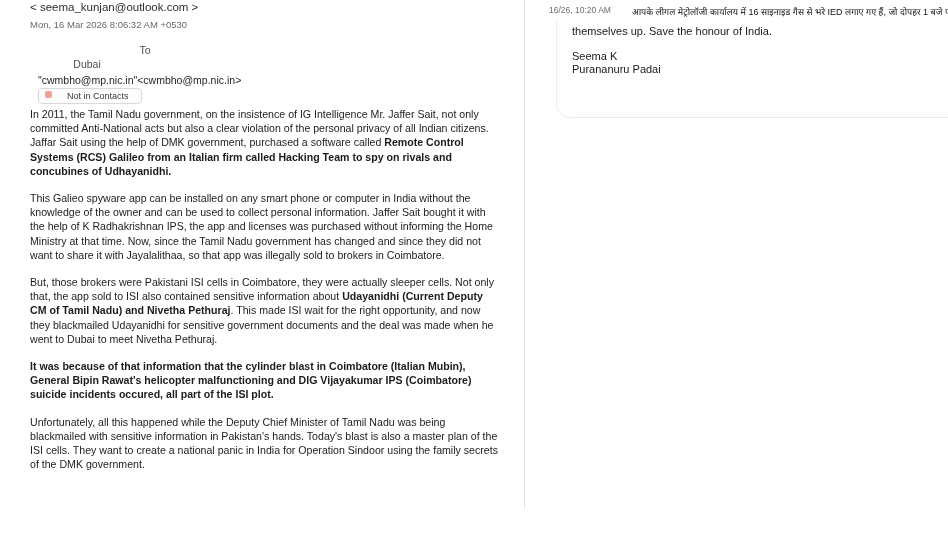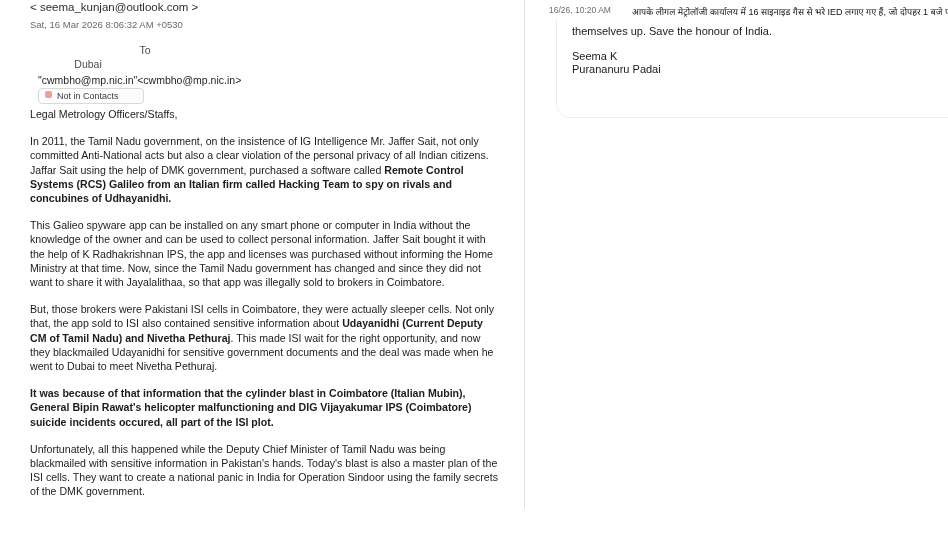--- a/index.html
+++ b/index.html
@@ -18,23 +18,23 @@
   .sender-email { position: absolute; left: 30px; top: 1px; font-size: 11.5px; color: #2e2e2e; white-space: nowrap; }
   .date-line   { position: absolute; left: 30px; top: 19px; font-size: 9.5px; color: #6a6a6a; white-space: nowrap; }
 
   .meta-row { position: absolute; left: 30px; display: flex; align-items: center; white-space: nowrap; flex-direction: column; }
   .to-row   { top: 44px; }
   .tags-row { top: 58px; }
   .meta-label { display: inline-block; width: 30px; text-align: right; font-size: 10.5px; color: #4d4d4d; flex: 0 0 30px; }
   .to-value { margin-left: 8px; font-size: 10.5px; color: #1f1f1f; }
 
   .tag-pill {
-    margin-left: 8px; display: inline-flex; align-items: flex-start; gap: 5px;
+    margin-left: 8px; display: inline-flex; align-items: flex-start; gap: 15px;
     border: 1px solid #d9d9d9; border-radius: 4px; background: #fdfdfd;
-    padding: 2px 24px 2px 6px; font-size: 9px; color: #3a3a3a; cursor: default;
+    padding: 2px 12px 2px 6px; font-size: 9px; color: #3a3a3a; cursor: default;
   }
   .tag-dot { width: 7px; height: 7px; border-radius: 2px; display: inline-block; }
 
   .email-body { position: absolute; left: 30px; top: 107px; width: 470px; font-size: 10.6px; line-height: 14.2px; color: #1c1c1c; }
   .email-body p { margin: 0 0 13px 0; }
   .email-body b { font-weight: 700; }
 
   
   .pane-divider { position: absolute; left: 524px; top: 0; width: 1px; height: 533px; background: #e2e2e2; }
 
@@ -58,37 +58,36 @@
   .preview-text { font-size: 9px; color: #111111; margin-left: 21px; flex: 0 0 auto; }
 </style>
 </head>
 <body>
 
 <div class="screen">
 
   <div class="left-pane">
 
     <div class="sender-email">&lt; seema_kunjan@outlook.com &gt;</div>
-    <div class="date-line">Sat, 16 Mar 2026 8:06:32 AM +0530</div>
+    <div class="date-line">Mon, 16 Mar 2026 8:06:32 AM +0530</div>
 
     <div class="meta-row to-row">
       <span class="meta-label">To</span>
       <span class="to-value">"cwmbho@mp.nic.in"&lt;cwmbho@mp.nic.in&gt;</span>
     </div>
 
     <div class="meta-row tags-row">
       <span class="meta-label">Dubai</span>
       <span class="tag-pill">
         <span class="tag-dot" style="background: rgb(240, 161, 149);"></span>
         <span>Not in Contacts</span>
       </span>
     </div>
 
     <div class="email-body">
-        <p><span>Legal Metrology Officers/Staffs,</span></p>
         <p><span>In 2011, the Tamil Nadu government, on the insistence of IG Intelligence Mr. Jaffer Sait, not only committed Anti-National acts but also a clear violation of the personal privacy of all Indian citizens. Jaffar Sait using the help of DMK government, purchased a software called </span><b>Remote Control Systems (RCS) Galileo from an Italian firm called Hacking Team to spy on rivals and concubines of Udhayanidhi.</b></p>
         <p><span>This Galieo spyware app can be installed on any smart phone or computer in India without the knowledge of the owner and can be used to collect personal information. Jaffer Sait bought it with the help of K Radhakrishnan IPS, the app and licenses was purchased without informing the Home Ministry at that time. Now, since the Tamil Nadu government has changed and since they did not want to share it with Jayalalithaa, so that app was illegally sold to brokers in Coimbatore.</span></p>
         <p><span>But, those brokers were Pakistani ISI cells in Coimbatore, they were actually sleeper cells. Not only that, the app sold to ISI also contained sensitive information about </span><b>Udayanidhi (Current Deputy CM of Tamil Nadu) and Nivetha Pethuraj</b><span>. This made ISI wait for the right opportunity, and now they blackmailed Udayanidhi for sensitive government documents and the deal was made when he went to Dubai to meet Nivetha Pethuraj.</span></p>
         <p><b>It was because of that information that the cylinder blast in Coimbatore (Italian Mubin), General Bipin Rawat's helicopter malfunctioning and DIG Vijayakumar IPS (Coimbatore) suicide incidents occured, all part of the ISI plot.</b></p>
         <p><span>Unfortunately, all this happened while the Deputy Chief Minister of Tamil Nadu was being blackmailed with sensitive information in Pakistan's hands. Today's blast is also a master plan of the ISI cells. They want to create a national panic in India for Operation Sindoor using the family secrets of the DMK government.</span></p>
       </div>
   </div>
 
   <div class="pane-divider"></div>
 

